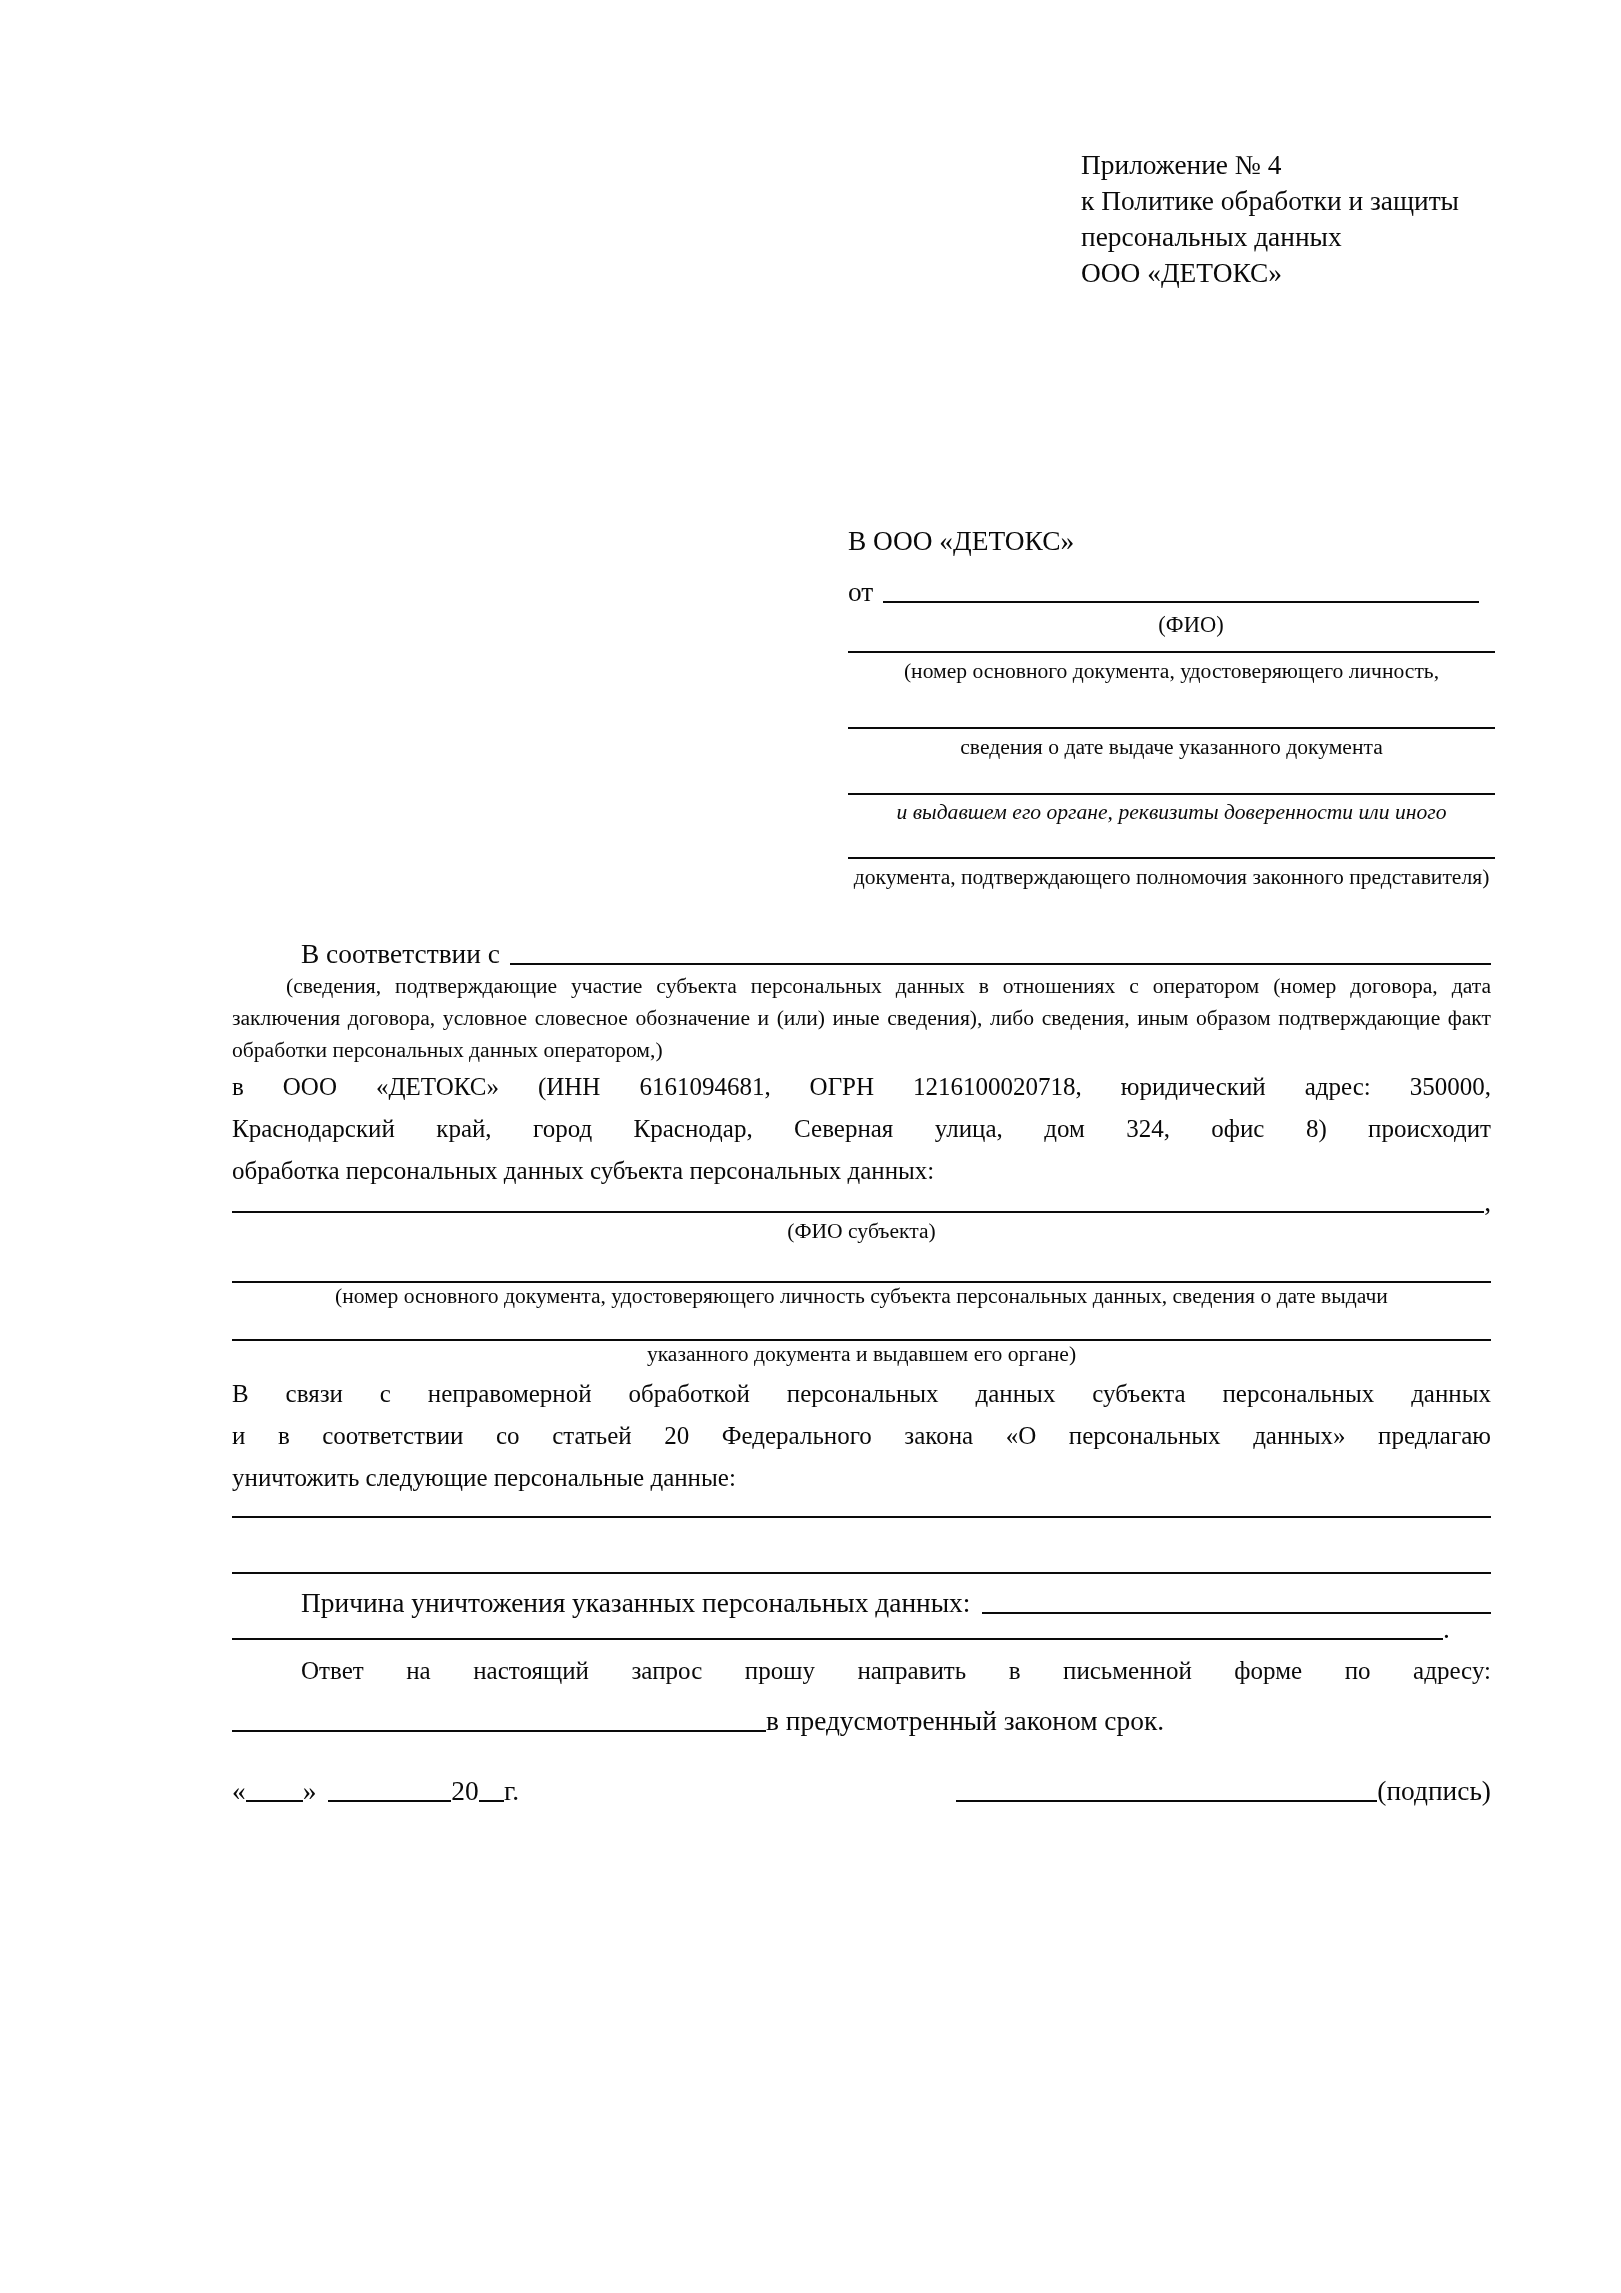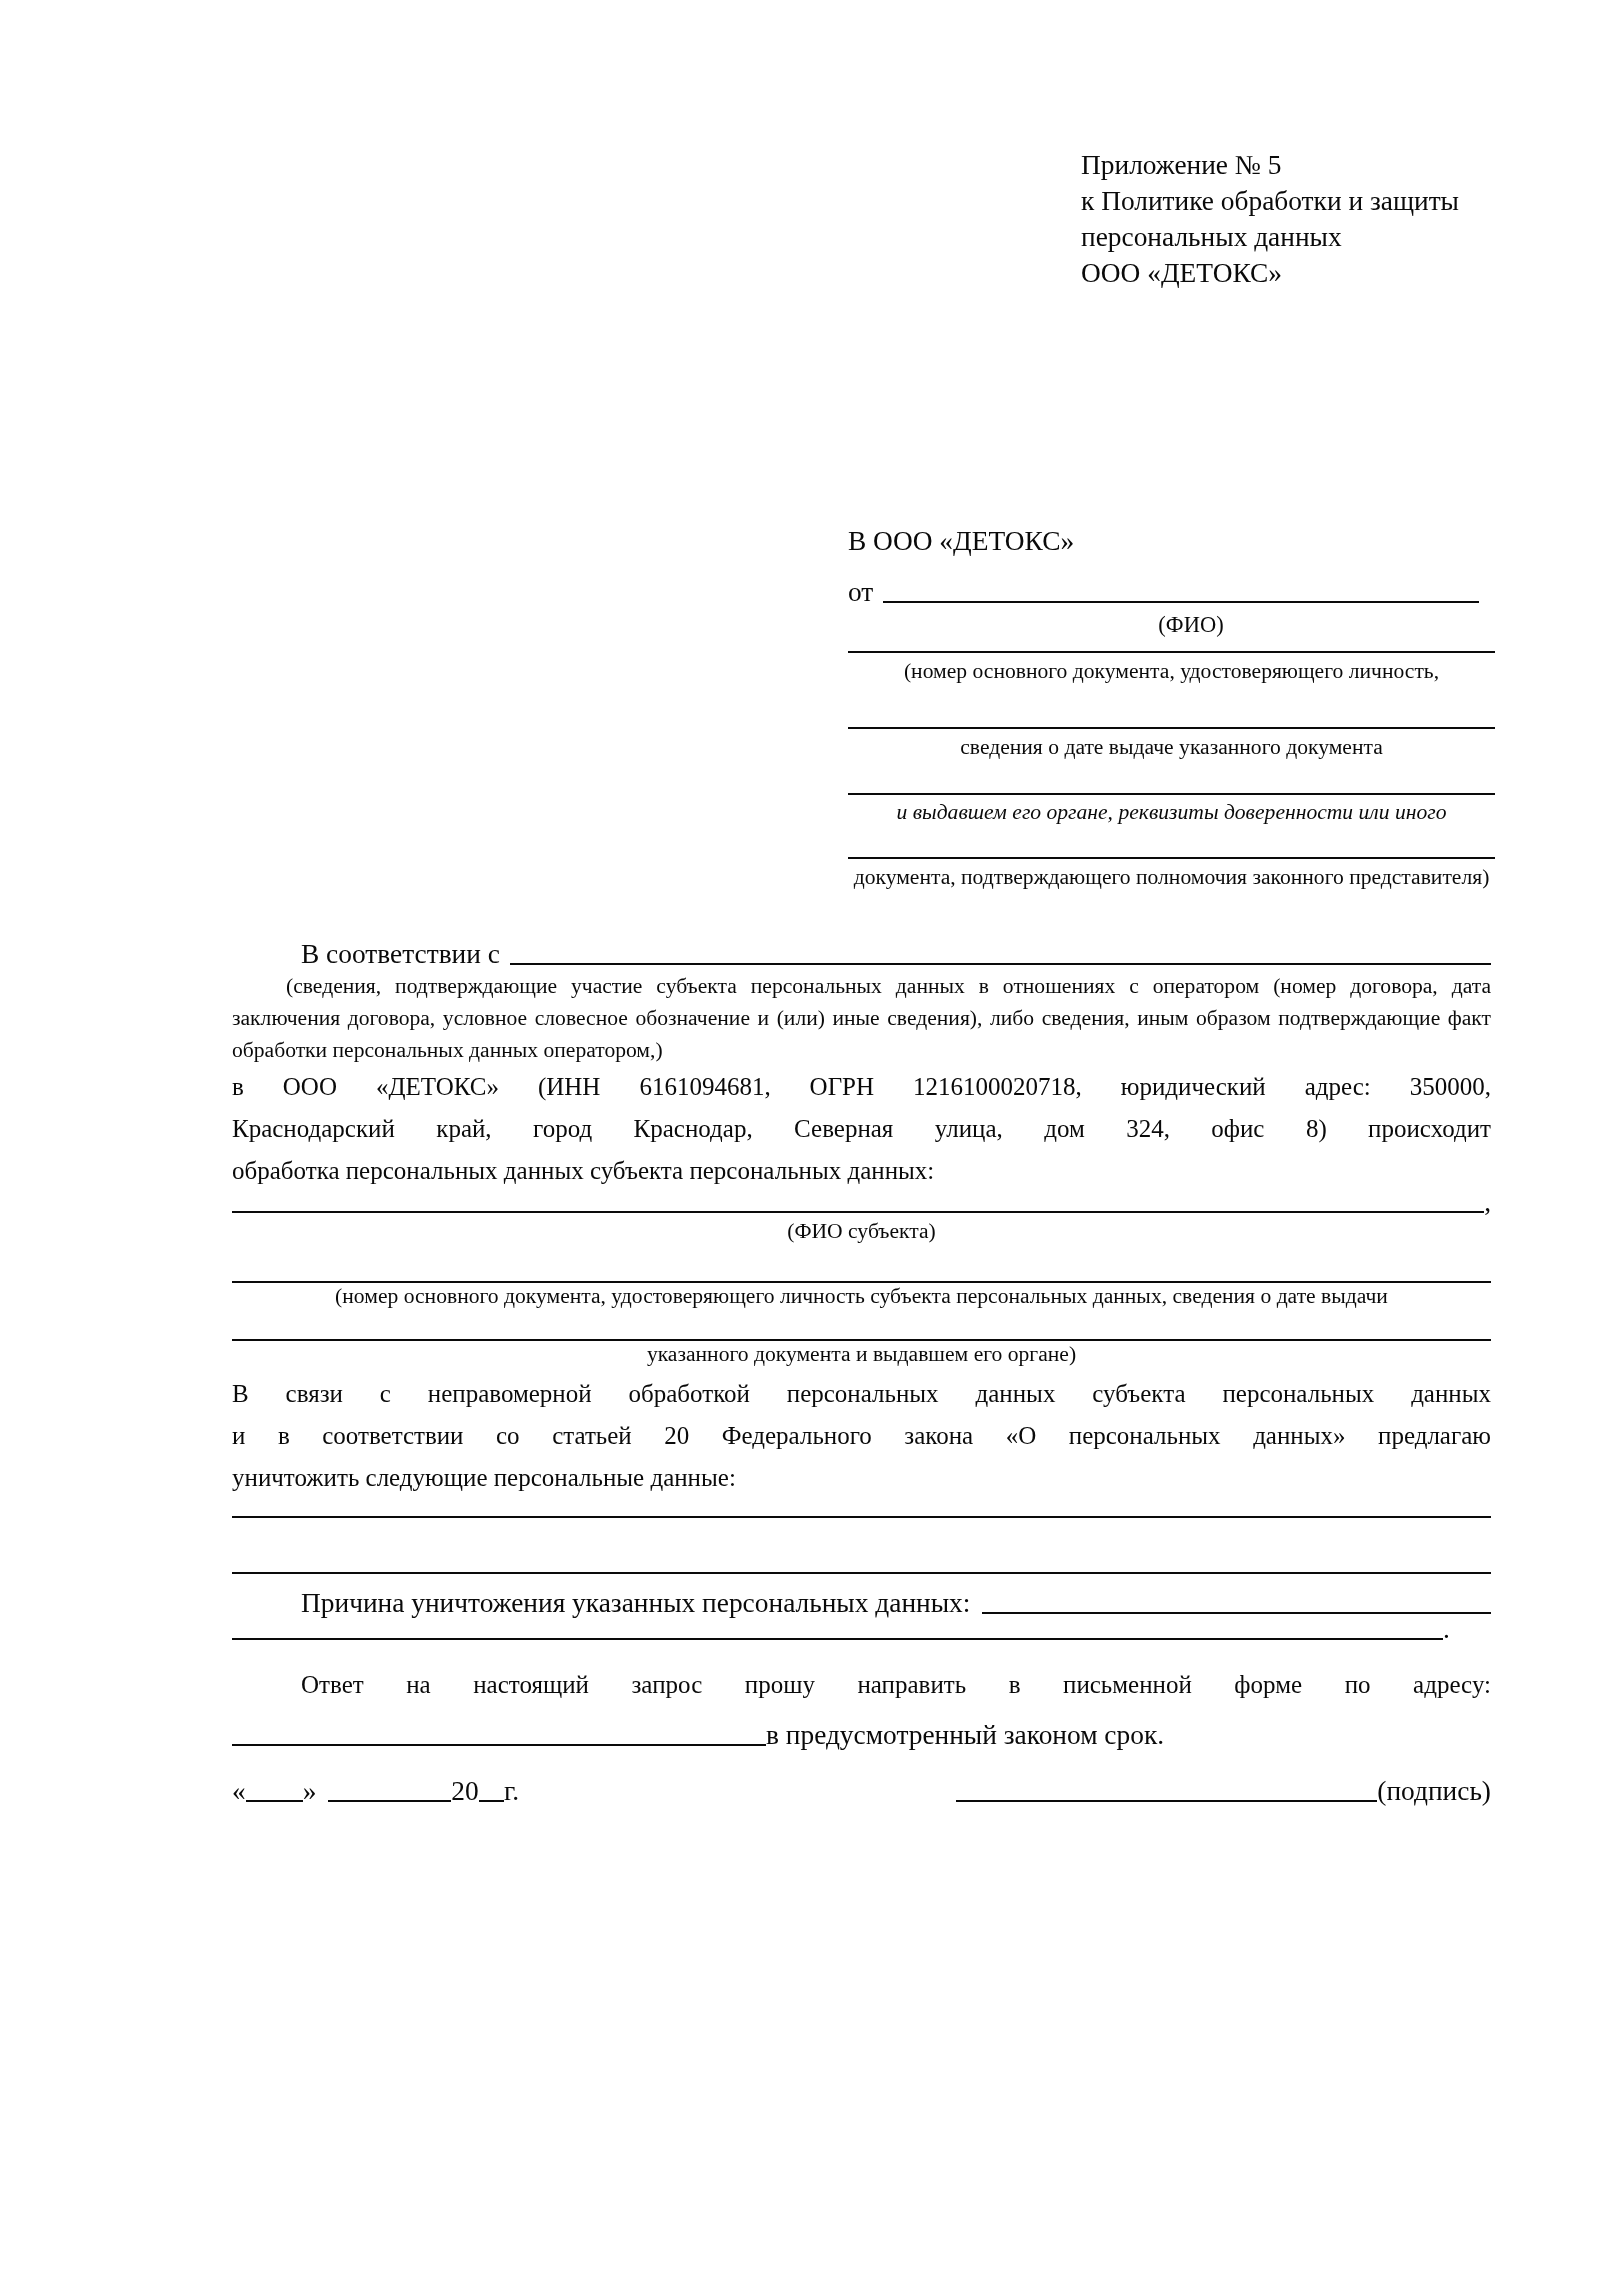--- a/index.html
+++ b/index.html
@@ -60,21 +60,21 @@
   .comma-row { height: 25.5px; display: flex; align-items: flex-end; }
   .center-cap { text-align: center; font-size: 21.6px; line-height: 27.4px; }
   .rule-row { border-bottom: 2.9px solid #0a0a0a; }
   .rr-a { height: 36px; }
   .rr-b { height: 29px; }
   .rr-blank1 { height: 17.6px; }
   .rr-blank2 { height: 54px; }
   .reason-row { height: 45px; }
   .period-row { height: 25.5px; display: flex; align-items: flex-end; }
   .period-row .fixed-fill { flex: 0 0 1211px; }
-  .reply1 { margin-top: 19px; }
+  .reply1 { margin-top: 5px; }
   .reply2 { height: 45px; }
   .reply2 .fixed-fill { flex: 0 0 534px; }
   .spacer { flex: 1 1 auto; }
   
   .footer {
     position: absolute;
     left: 232px; top: 1776px; width: 1259px;
     font-size: 27.4px;
     display: flex; justify-content: space-between; align-items: flex-end;
   }
@@ -82,21 +82,21 @@
   .ufill { display: inline-block; border-bottom: 2.9px solid #0a0a0a; align-self: flex-end; margin-bottom: 4.9px; }
   .u58  { width: 57px; }  .u126 { width: 123px; margin-left: 11.8px; }
   .u26  { width: 25.5px; }  .u430 { width: 421px; }
 </style>
 </head>
 <body>
 
 <div class="page">
 
   <div class="appendix">
-    <div>Приложение № 5</div>
+    <div>Приложение № 4</div>
     <div>к Политике обработки и защиты</div>
     <div>персональных данных</div>
     <div>ООО «ДЕТОКС»</div>
   </div>
 
 
   <div class="addr">
     <div class="to-line">В ООО «ДЕТОКС»</div>
     <div class="from-line">
       <span class="lbl">от</span>

